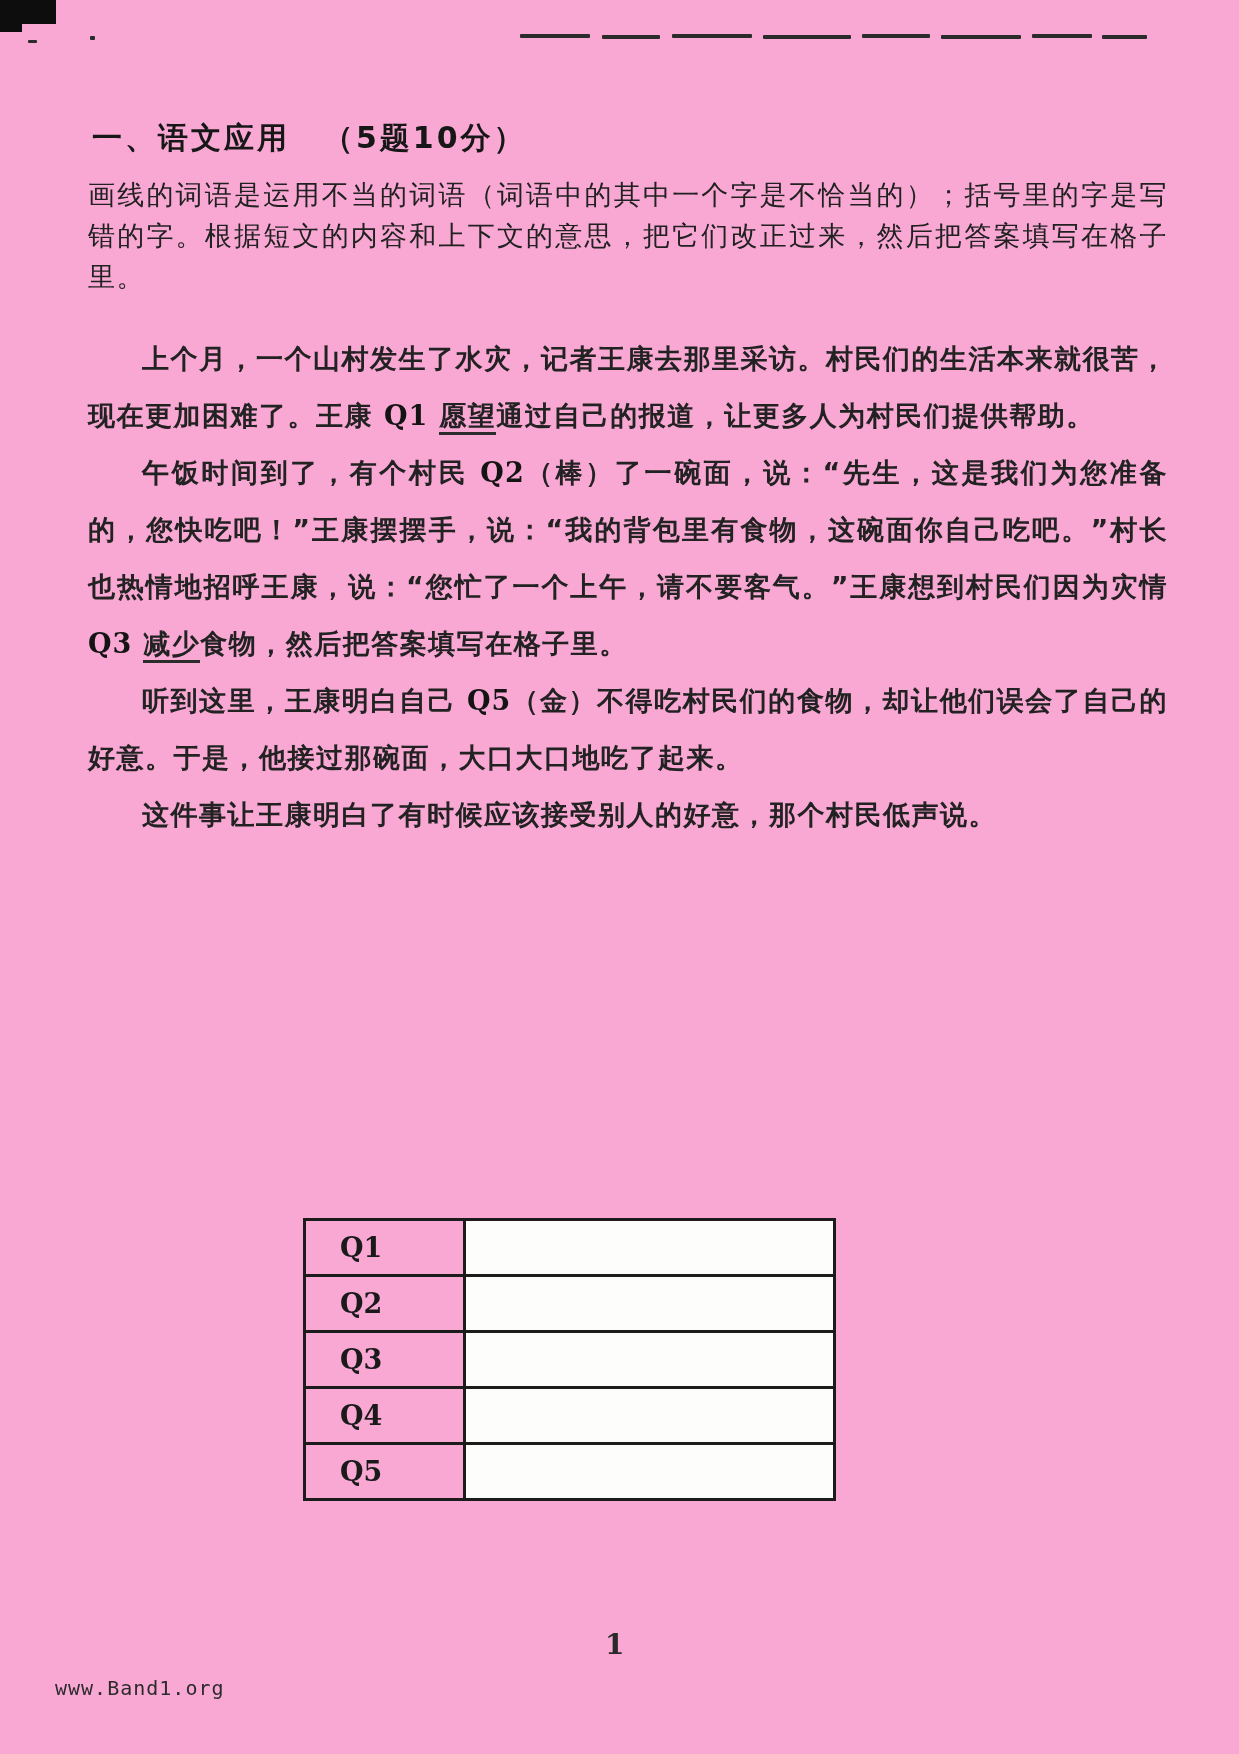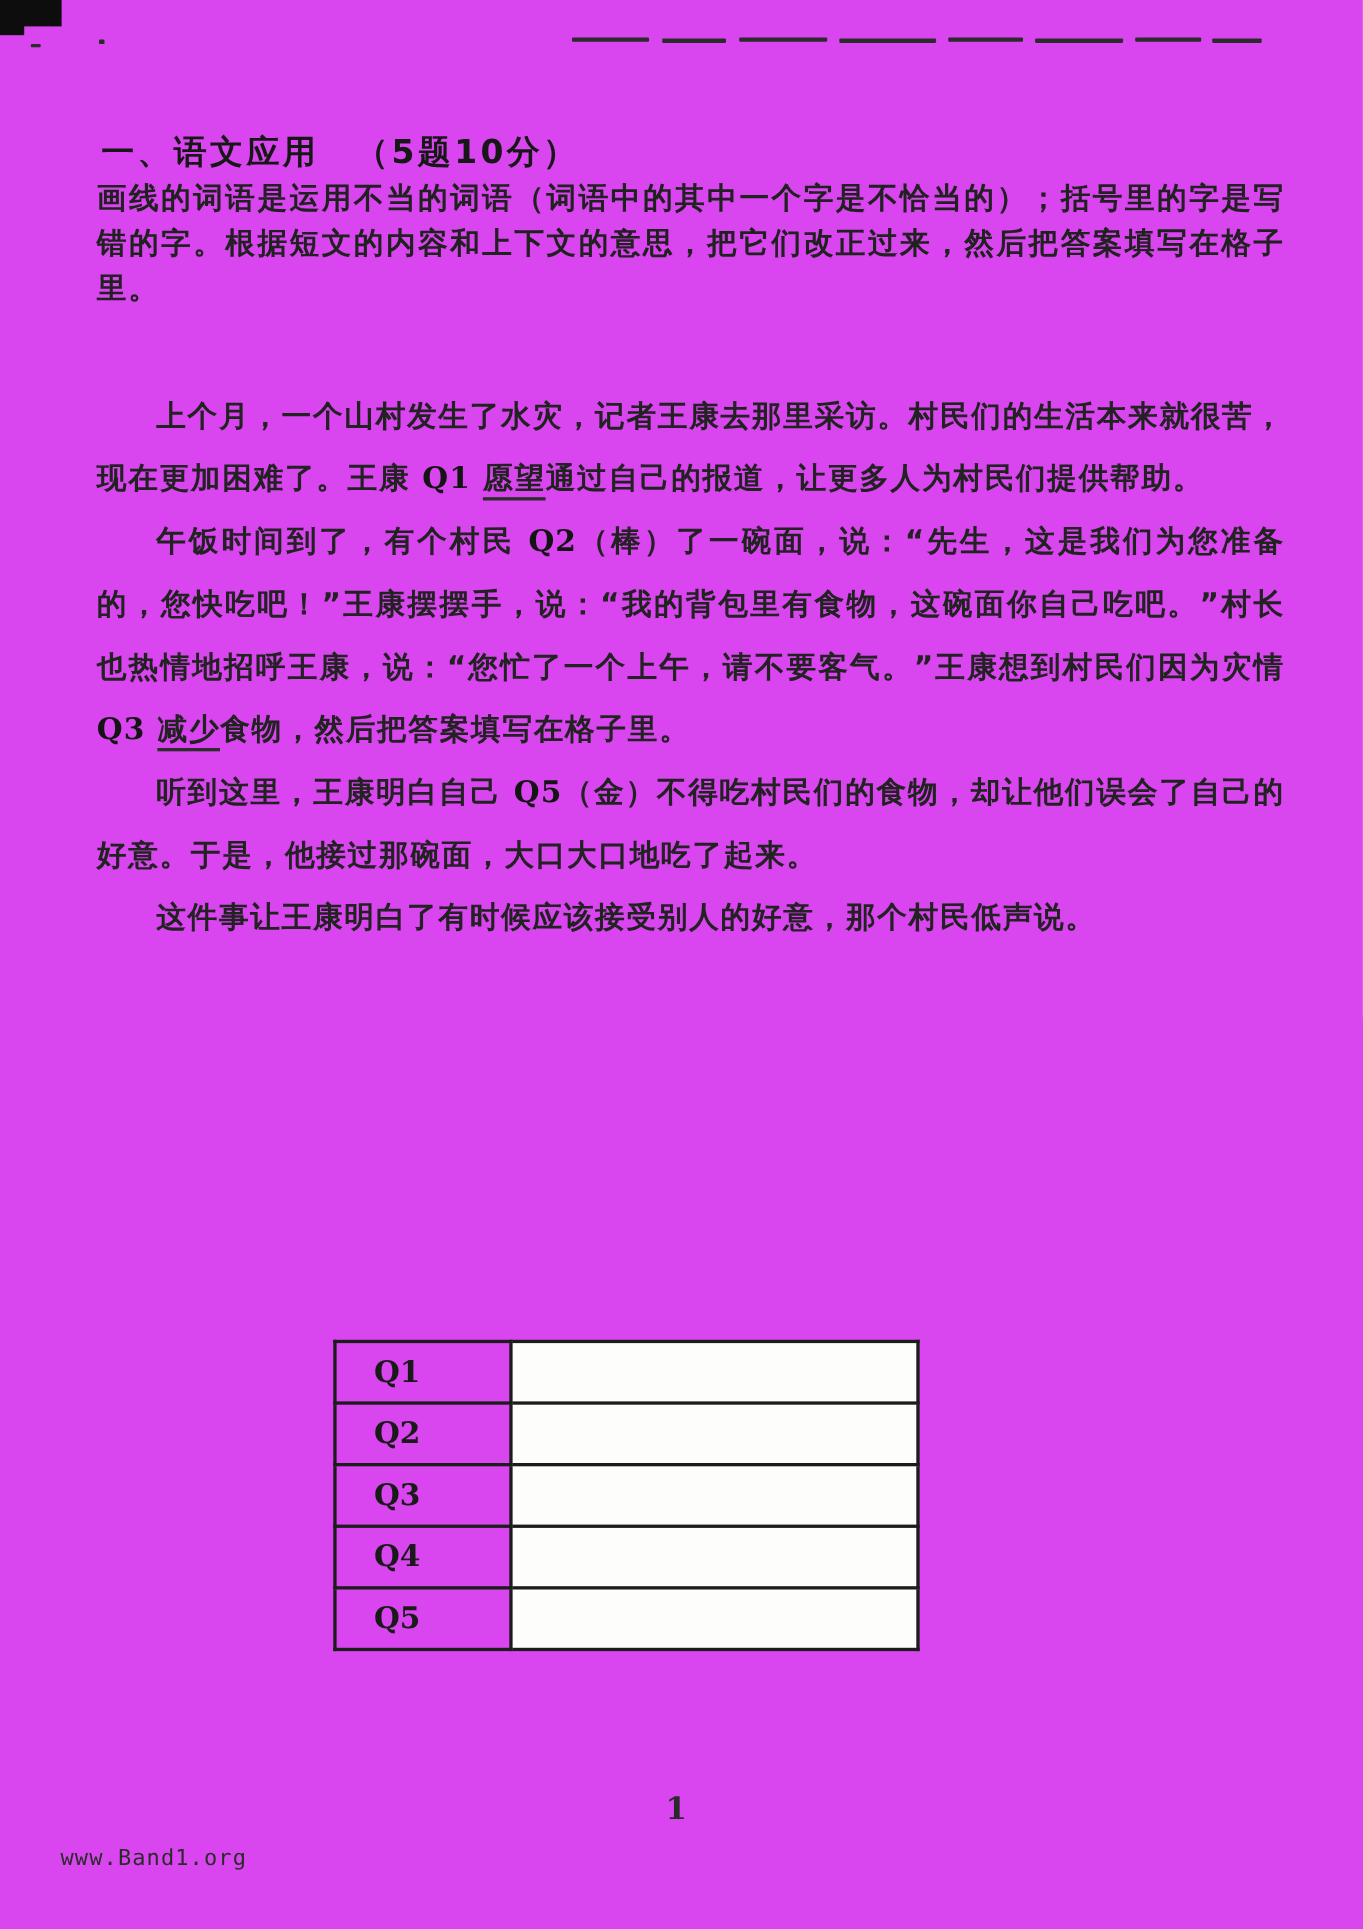--- a/index.html
+++ b/index.html
@@ -1,21 +1,21 @@
 <!DOCTYPE html>
 <html><head>
 <meta charset="utf-8">
 <style>
   html, body { margin: 0; padding: 0; background: #e8e8e8; }
   .page {
     position: relative;
     width: 1239px;
     height: 1754px;
     margin: 0 auto;
-    background: #d946ef;
+    background: #f9a8d4;
     overflow: hidden;
     font-family: "DejaVu Sans", sans-serif;
     color: #1e1e1e;
   }
 
   
   .corner-blob {
     position: absolute; left: 0; top: 0; width: 56px; height: 24px;
     background: #0d0d0d;
   }
@@ -27,29 +27,29 @@
 
   
   .heading {
     position: absolute; left: 92px; top: 118px;
     font-size: 30px; font-weight: 700; letter-spacing: 3px;
     color: #171717; margin: 0;
   }
 
   
   .instructions {
-    position: absolute; left: 88px; top: 160px; width: 1080px;
-    font-size: 27px; line-height: 41px; font-weight: 700;
+    position: absolute; left: 88px; top: 174px; width: 1080px;
+    font-size: 27px; line-height: 41px; font-weight: 400;
     letter-spacing: 1.5px; text-align: justify; margin: 0;
     color: #212121;
   }
 
   
   .story {
-    position: absolute; left: 88px; top: 350px; width: 1080px;
+    position: absolute; left: 88px; top: 330px; width: 1080px;
   }
   .para {
     margin: 0; text-indent: 2em;
     font-size: 27px; line-height: 57px; font-weight: 600;
     letter-spacing: 1.5px; text-align: justify;
     color: #222;
   }
   .para .q {
     font-family: "DejaVu Serif", serif;
     font-weight: 700; letter-spacing: 1px; color: #141414;

